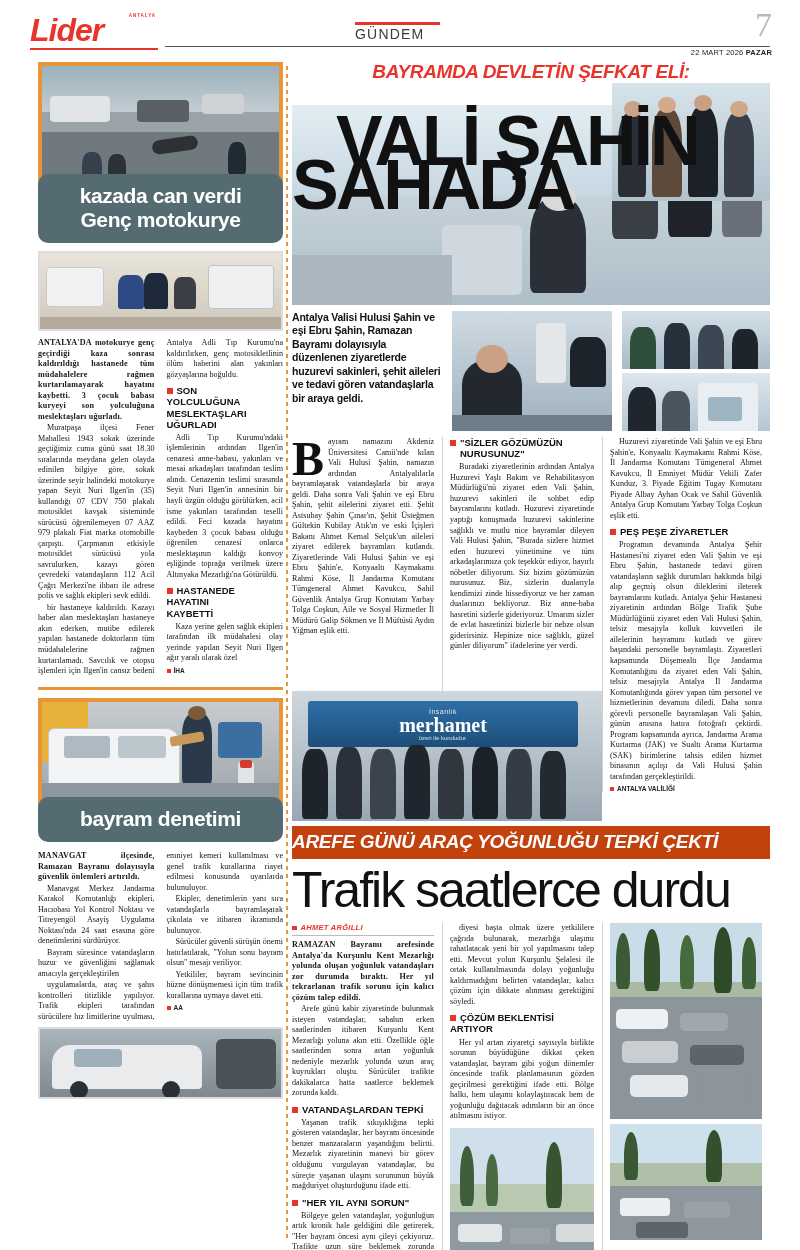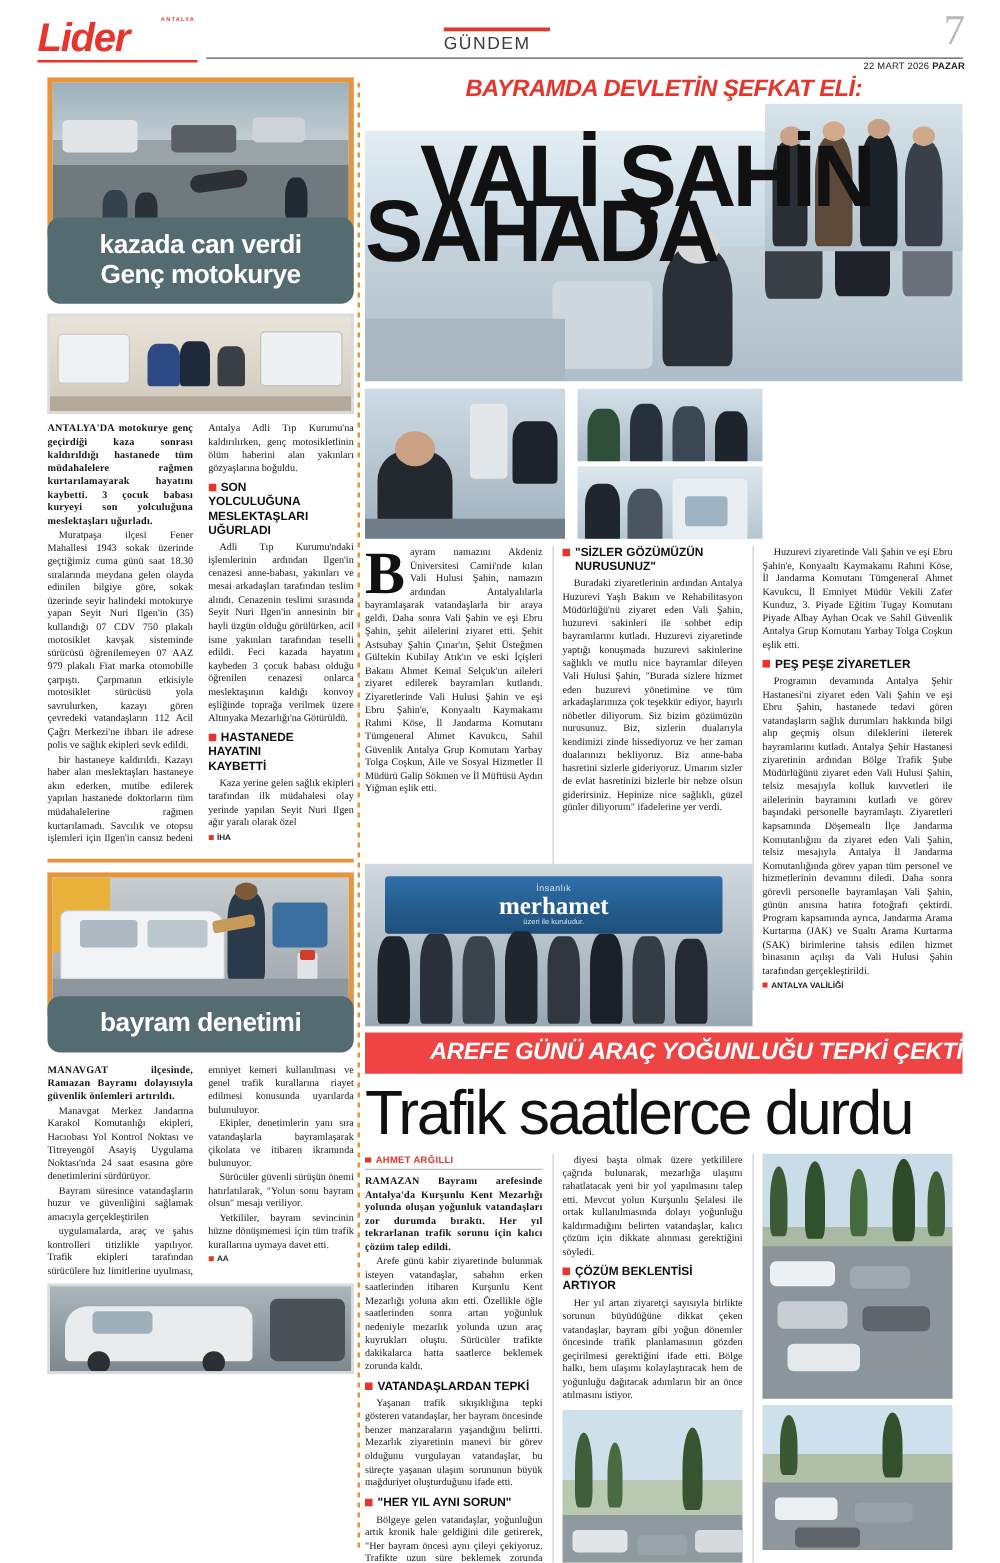--- a/index.html
+++ b/index.html
@@ -107,33 +107,33 @@
 
   .lede {
     font-family:"Liberation Sans", sans-serif; font-weight:bold;
     font-size:10.5px; line-height:1.28; color:#111; letter-spacing:-.2px;
   }
 
   .dropcap { float:left; font-size:48px; line-height:.82; font-weight:bold; padding:2px 4px 0 0; color:#111; }
 
   
   .red-strip {
-    background:#ef4444; padding:5px 0 6px 0; text-align:right;
+    background:#c2410c; padding:5px 0 6px 0; text-align:left;
   }
   .red-strip span {
     font-family:"Liberation Sans", sans-serif; font-weight:bold; font-style:italic;
     color:#fff; font-size:19px; letter-spacing:-.3px; white-space:nowrap;
   }
   .bighead2 {
     font-family:"Liberation Sans", sans-serif; font-weight:normal;
     font-size:50px; line-height:1; color:#111; letter-spacing:-2px;
     margin-top:6px; white-space:nowrap;
   }
   .byline {
-    font-family:"Liberation Sans", sans-serif; font-weight:bold; 
+    font-family:"Liberation Sans", sans-serif; font-weight:bold; font-style:italic;
     font-size:7.5px; color:#e8342a; letter-spacing:.3px; border-bottom:1px solid #bbb;
     padding-bottom:3px; margin-bottom:4px;
   }
   .byline .sq { display:inline-block; width:4.5px; height:4.5px; background:#e8342a; margin-right:4px; }
 
   
   .ph { position:relative; overflow:hidden; background:#b9c3ca; }
   .road { background:linear-gradient(#9aa3a8 0 55%, #6f797e 55% 100%); }
   .wall { background:linear-gradient(#e9e4da,#cfc8bb); }
   .ofc  { background:linear-gradient(#d8e2e8,#aebec8); }
@@ -297,20 +297,23 @@
         <div style="position:absolute;left:76px;top:24px;width:30px;height:90px;background:#1c2128;border-radius:36% 36% 8% 8%;"></div>
         <div style="position:absolute;left:112px;top:30px;width:30px;height:84px;background:#39404a;border-radius:36% 36% 8% 8%;"></div>
         <div style="position:absolute;left:12px;top:18px;width:18px;height:16px;background:#c9a488;border-radius:50%;"></div>
         <div style="position:absolute;left:46px;top:14px;width:18px;height:16px;background:#d3ab8c;border-radius:50%;"></div>
         <div style="position:absolute;left:82px;top:12px;width:18px;height:16px;background:#c8a083;border-radius:50%;"></div>
         <div style="position:absolute;left:118px;top:18px;width:18px;height:16px;background:#cfa88a;border-radius:50%;"></div>
       </div>
     </div>
 
     <div style="display:flex; gap:10px; margin-top:6px;">
+      <div style="width:150px;">
+        <div class="lede">Antalya Valisi Hulusi Şahin ve eşi Ebru Şahin, Ramazan Bayramı dolayısıyla düzenlenen ziyaretlerde huzurevi sakinleri, şehit aileleri ve tedavi gören vatandaşlarla bir araya geldi.</div>
+      </div>
 
       <div class="ph" style="width:160px;height:120px;background:linear-gradient(#cfdbe4,#9fb0bd);">
         <div style="position:absolute;left:10px;top:50px;width:60px;height:66px;background:#23282f;border-radius:36% 36% 8% 8%;"></div>
         <div style="position:absolute;left:24px;top:34px;width:32px;height:28px;background:#caa184;border-radius:50%;"></div>
         <div style="position:absolute;left:84px;top:12px;width:30px;height:60px;background:#e3e7ea;border-radius:4px;"></div>
         <div style="position:absolute;left:118px;top:26px;width:36px;height:50px;background:#1d232b;border-radius:30% 30% 8% 8%;"></div>
         <div style="position:absolute;left:0;bottom:0;width:100%;height:16px;background:#6f7d88;"></div>
       </div>
 
       <div style="width:148px;">

